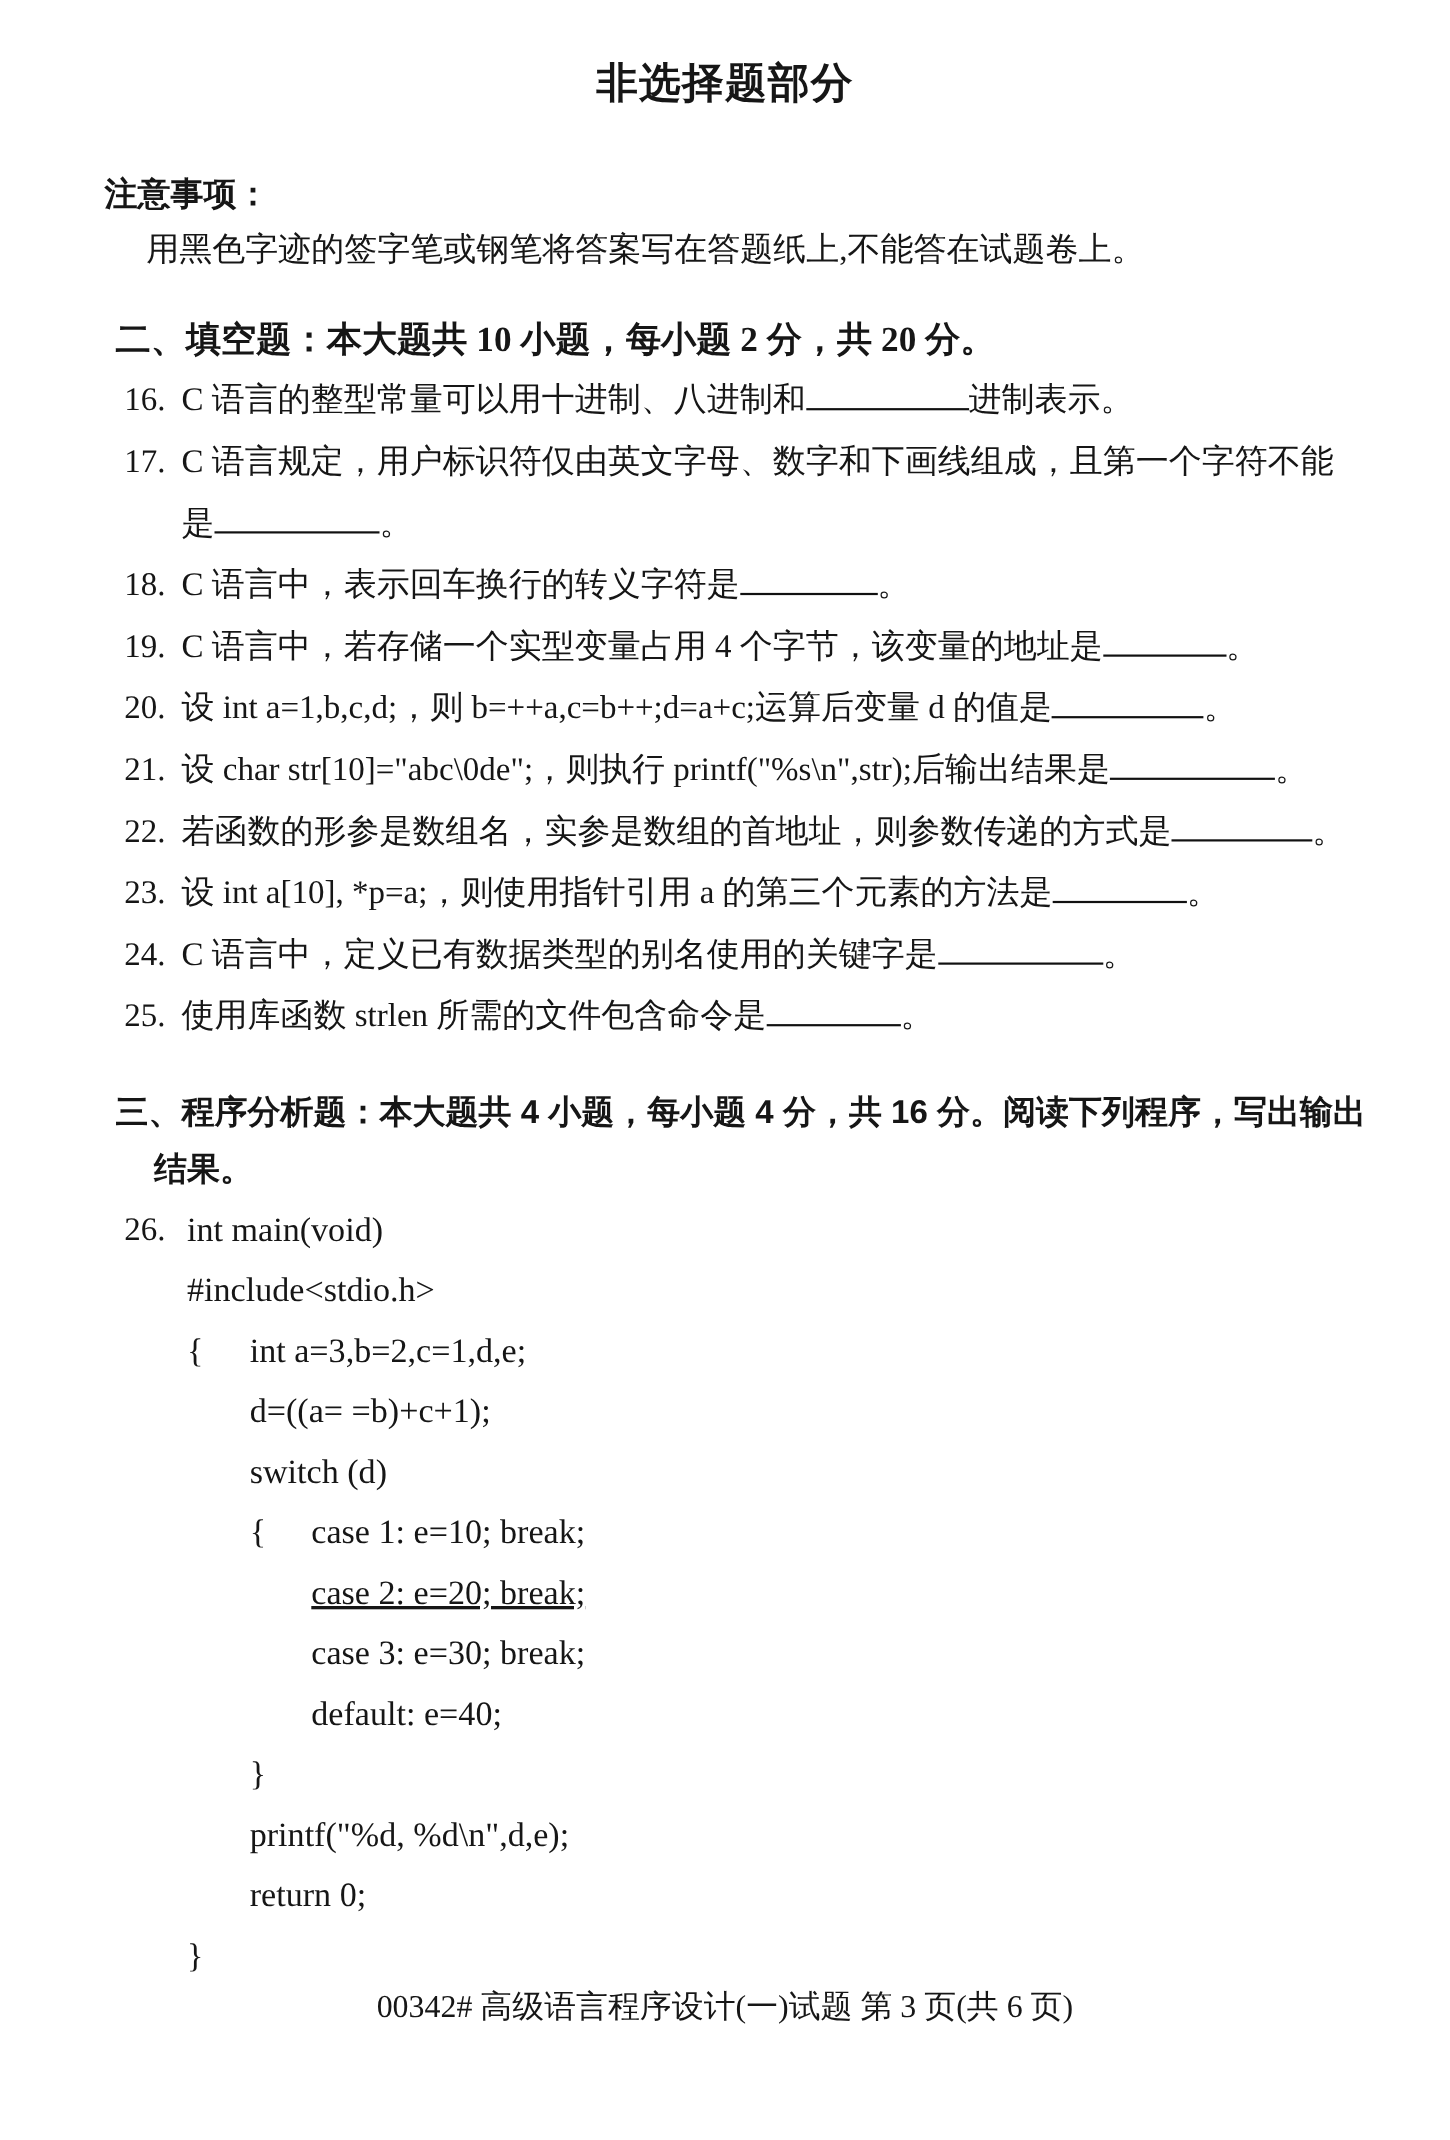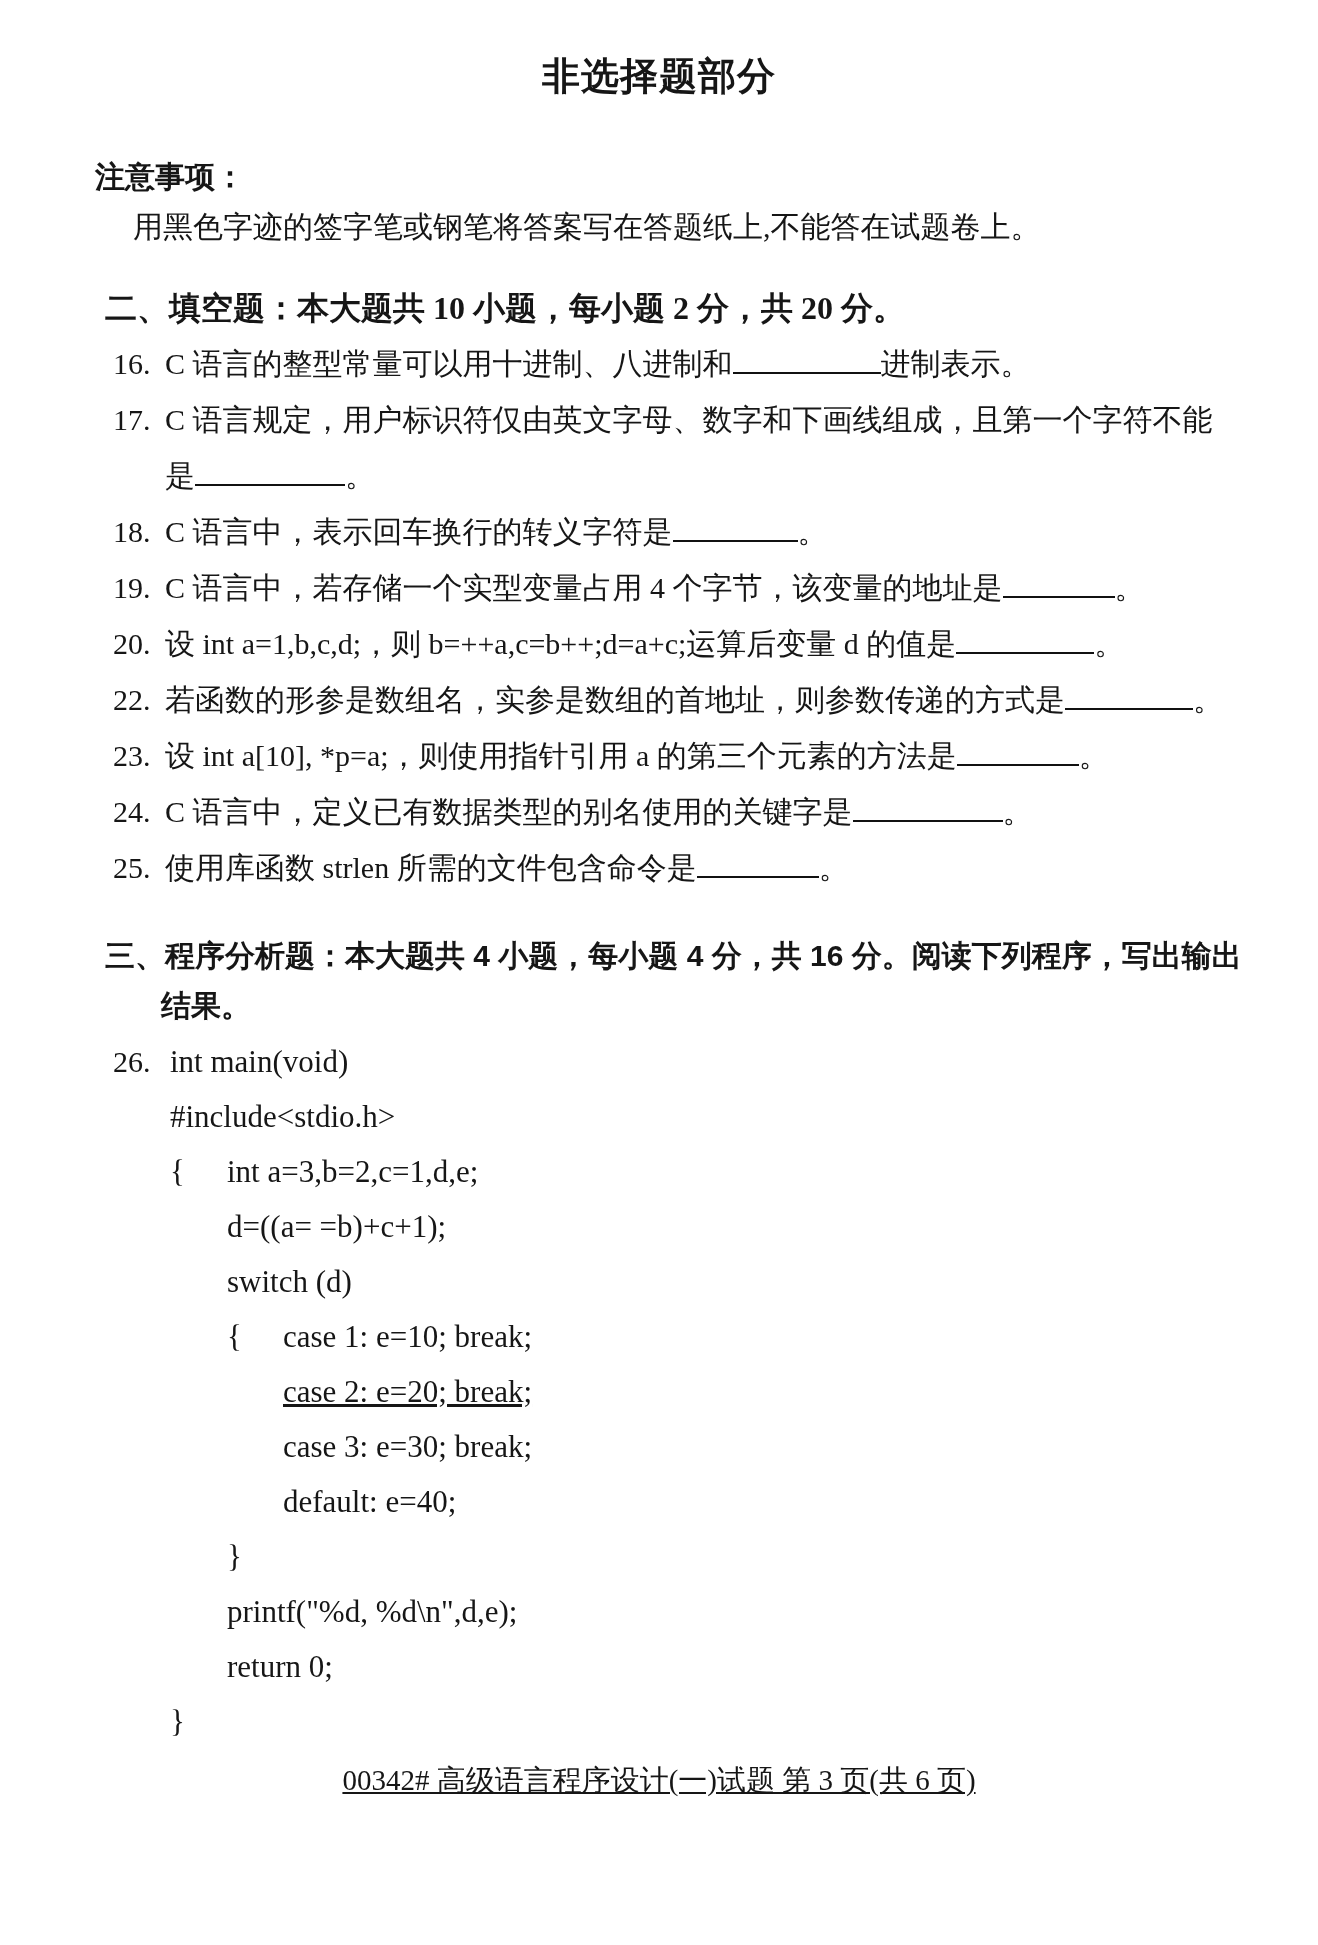--- a/index.html
+++ b/index.html
@@ -41,35 +41,34 @@
     display:inline-block;
     border-bottom:2px solid #111;
     height:0.95em;
     vertical-align:baseline;
   }
   .sec-prog-heading{
     margin:34px 0 0 105px;
     font-size:30px;line-height:52px;
   }
   .sec-prog-line1{white-space:nowrap;}
-  .sec-prog-line2{margin-left:56px;font-family:Liberation Mono, monospace;}
+  .sec-prog-line2{margin-left:35px;}
   .q26{
     margin-left:113px;margin-top:0;
     font-size:31px;line-height:55px;
     display:flex;
   }
   .q26-num{width:57px;flex:none;font-size:30px;}
   .code-block{flex:1;}
   .code-line{position:relative;white-space:nowrap;}
   .code-line .brace{position:absolute;top:0;}
   .page-footer{
     text-align:center;
     font-size:29px;line-height:40px;
-    margin-top:11px;
-    text-decoration:underline;
+    margin-top:0;
   }
 </style>
 </head>
 <body>
 
 <div class="page-title heiti">非选择题部分</div>
 
 <div class="notice-heading heiti">注意事项：</div>
 <div class="notice-body">用黑色字迹的签字笔或钢笔将答案写在答题纸上,不能答在试题卷上。</div>
 
@@ -98,20 +97,26 @@
     <div class="q-row">
       <div class="q-num">19.</div>
       <div class="q-text">
         <div class="q-line"><span>C 语言中，若存储一个实型变量占用 4 个字节，该变量的地址是</span><span class="blank" style="width: 112px;"></span><span>。</span></div>
       </div>
     </div>
     <div class="q-row">
       <div class="q-num">20.</div>
       <div class="q-text">
         <div class="q-line"><span>设 int a=1,b,c,d;，则 b=++a,c=b++;d=a+c;运算后变量 d 的值是</span><span class="blank" style="width: 138px;"></span><span>。</span></div>
+      </div>
+    </div>
+    <div class="q-row">
+      <div class="q-num">21.</div>
+      <div class="q-text">
+        <div class="q-line"><span>设 char str[10]="abc\0de";，则执行 printf("%s\n",str);后输出结果是</span><span class="blank" style="width: 150px;"></span><span>。</span></div>
       </div>
     </div>
     <div class="q-row">
       <div class="q-num">22.</div>
       <div class="q-text">
         <div class="q-line"><span>若函数的形参是数组名，实参是数组的首地址，则参数传递的方式是</span><span class="blank" style="width: 128px;"></span><span>。</span></div>
       </div>
     </div>
     <div class="q-row">
       <div class="q-num">23.</div>

